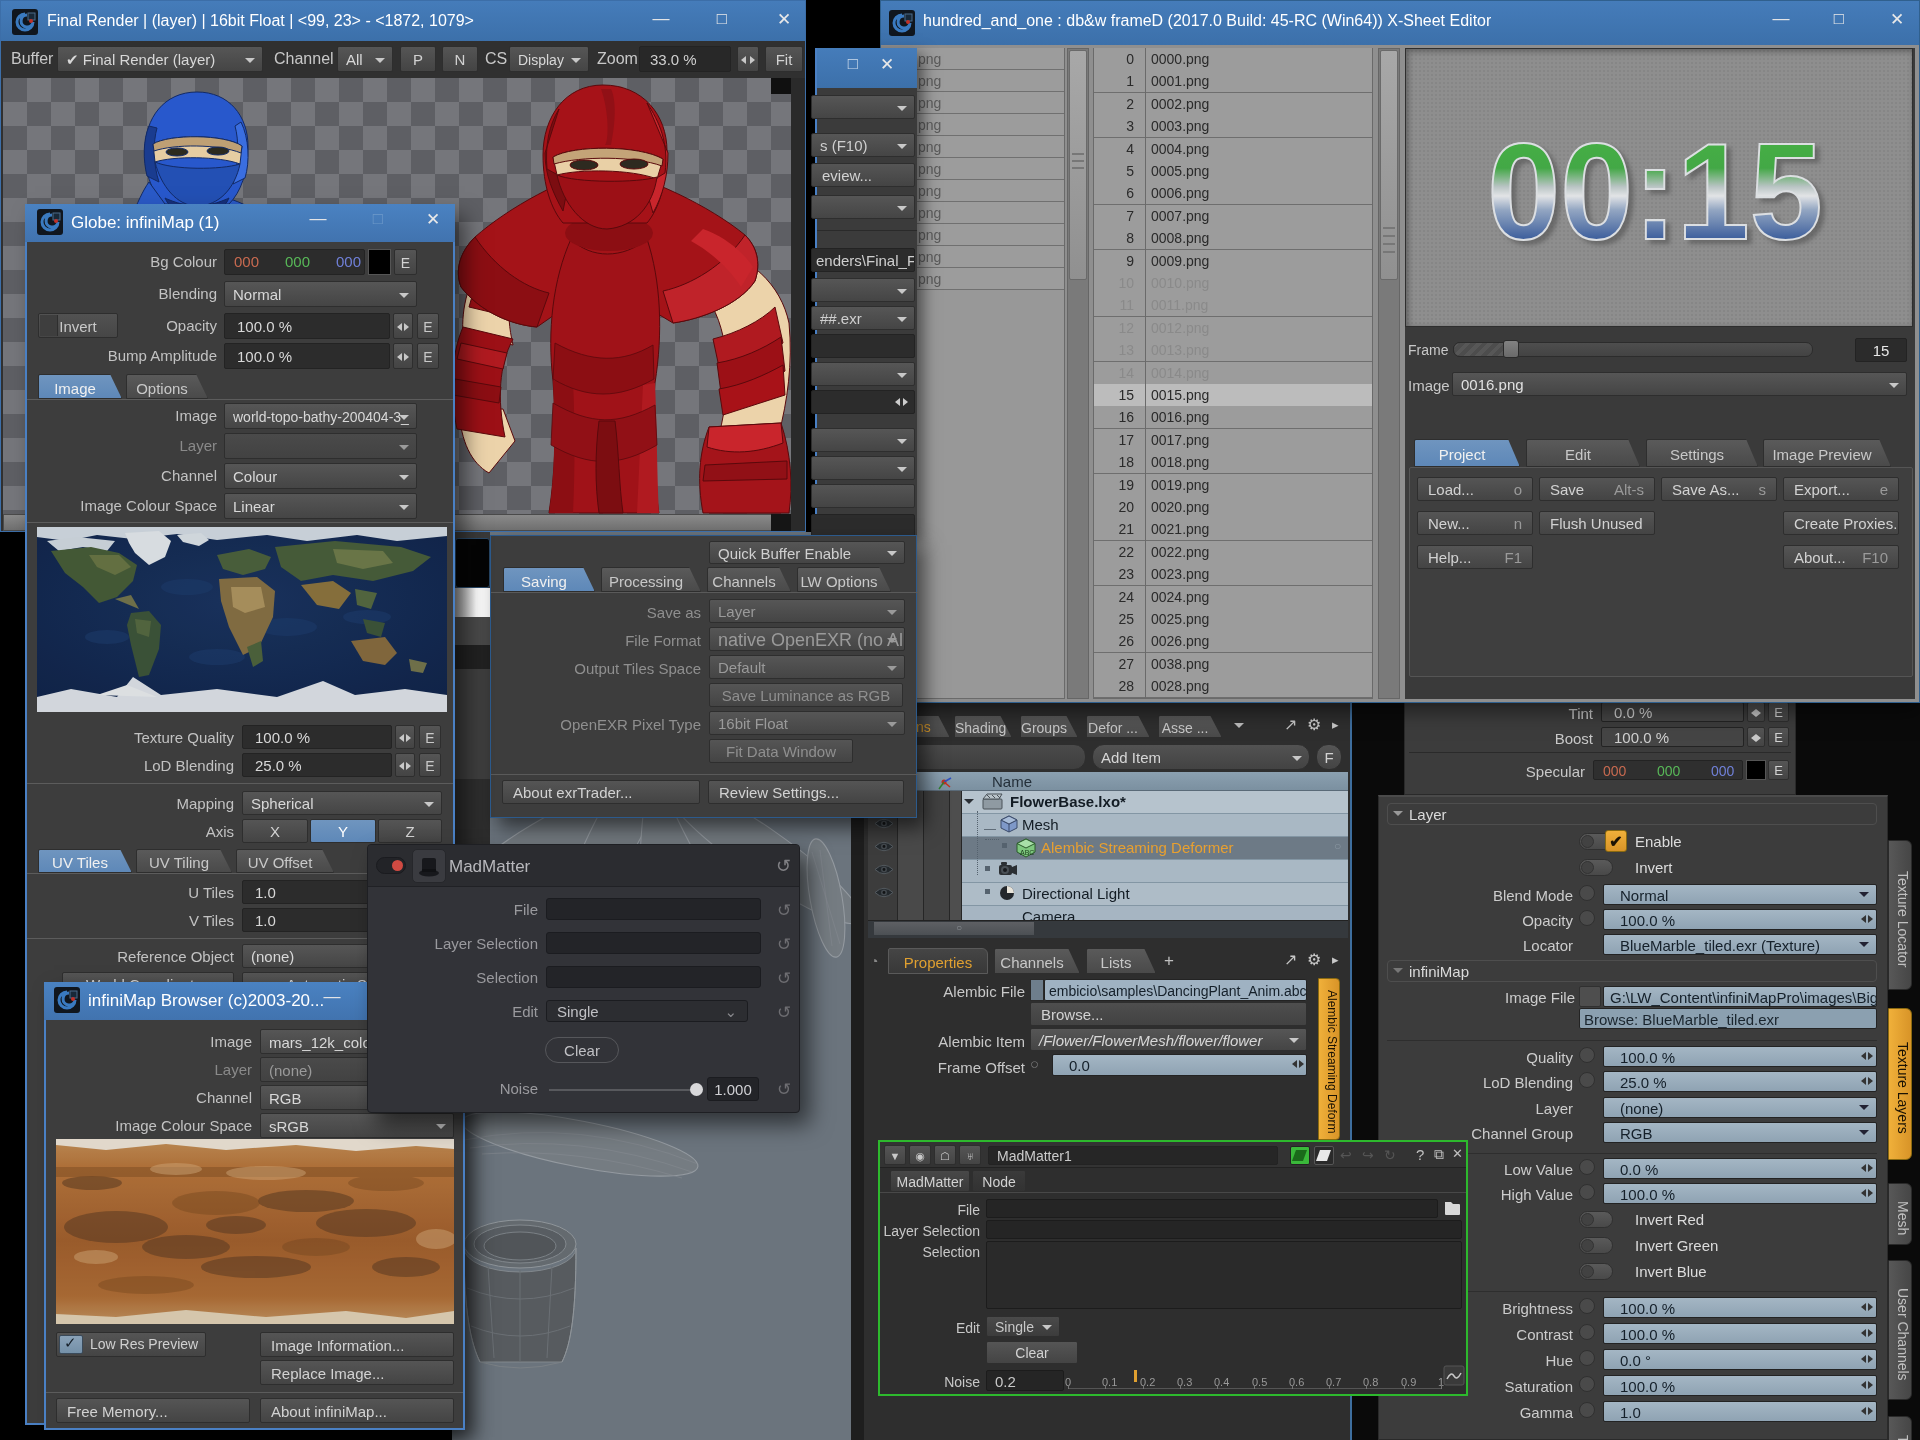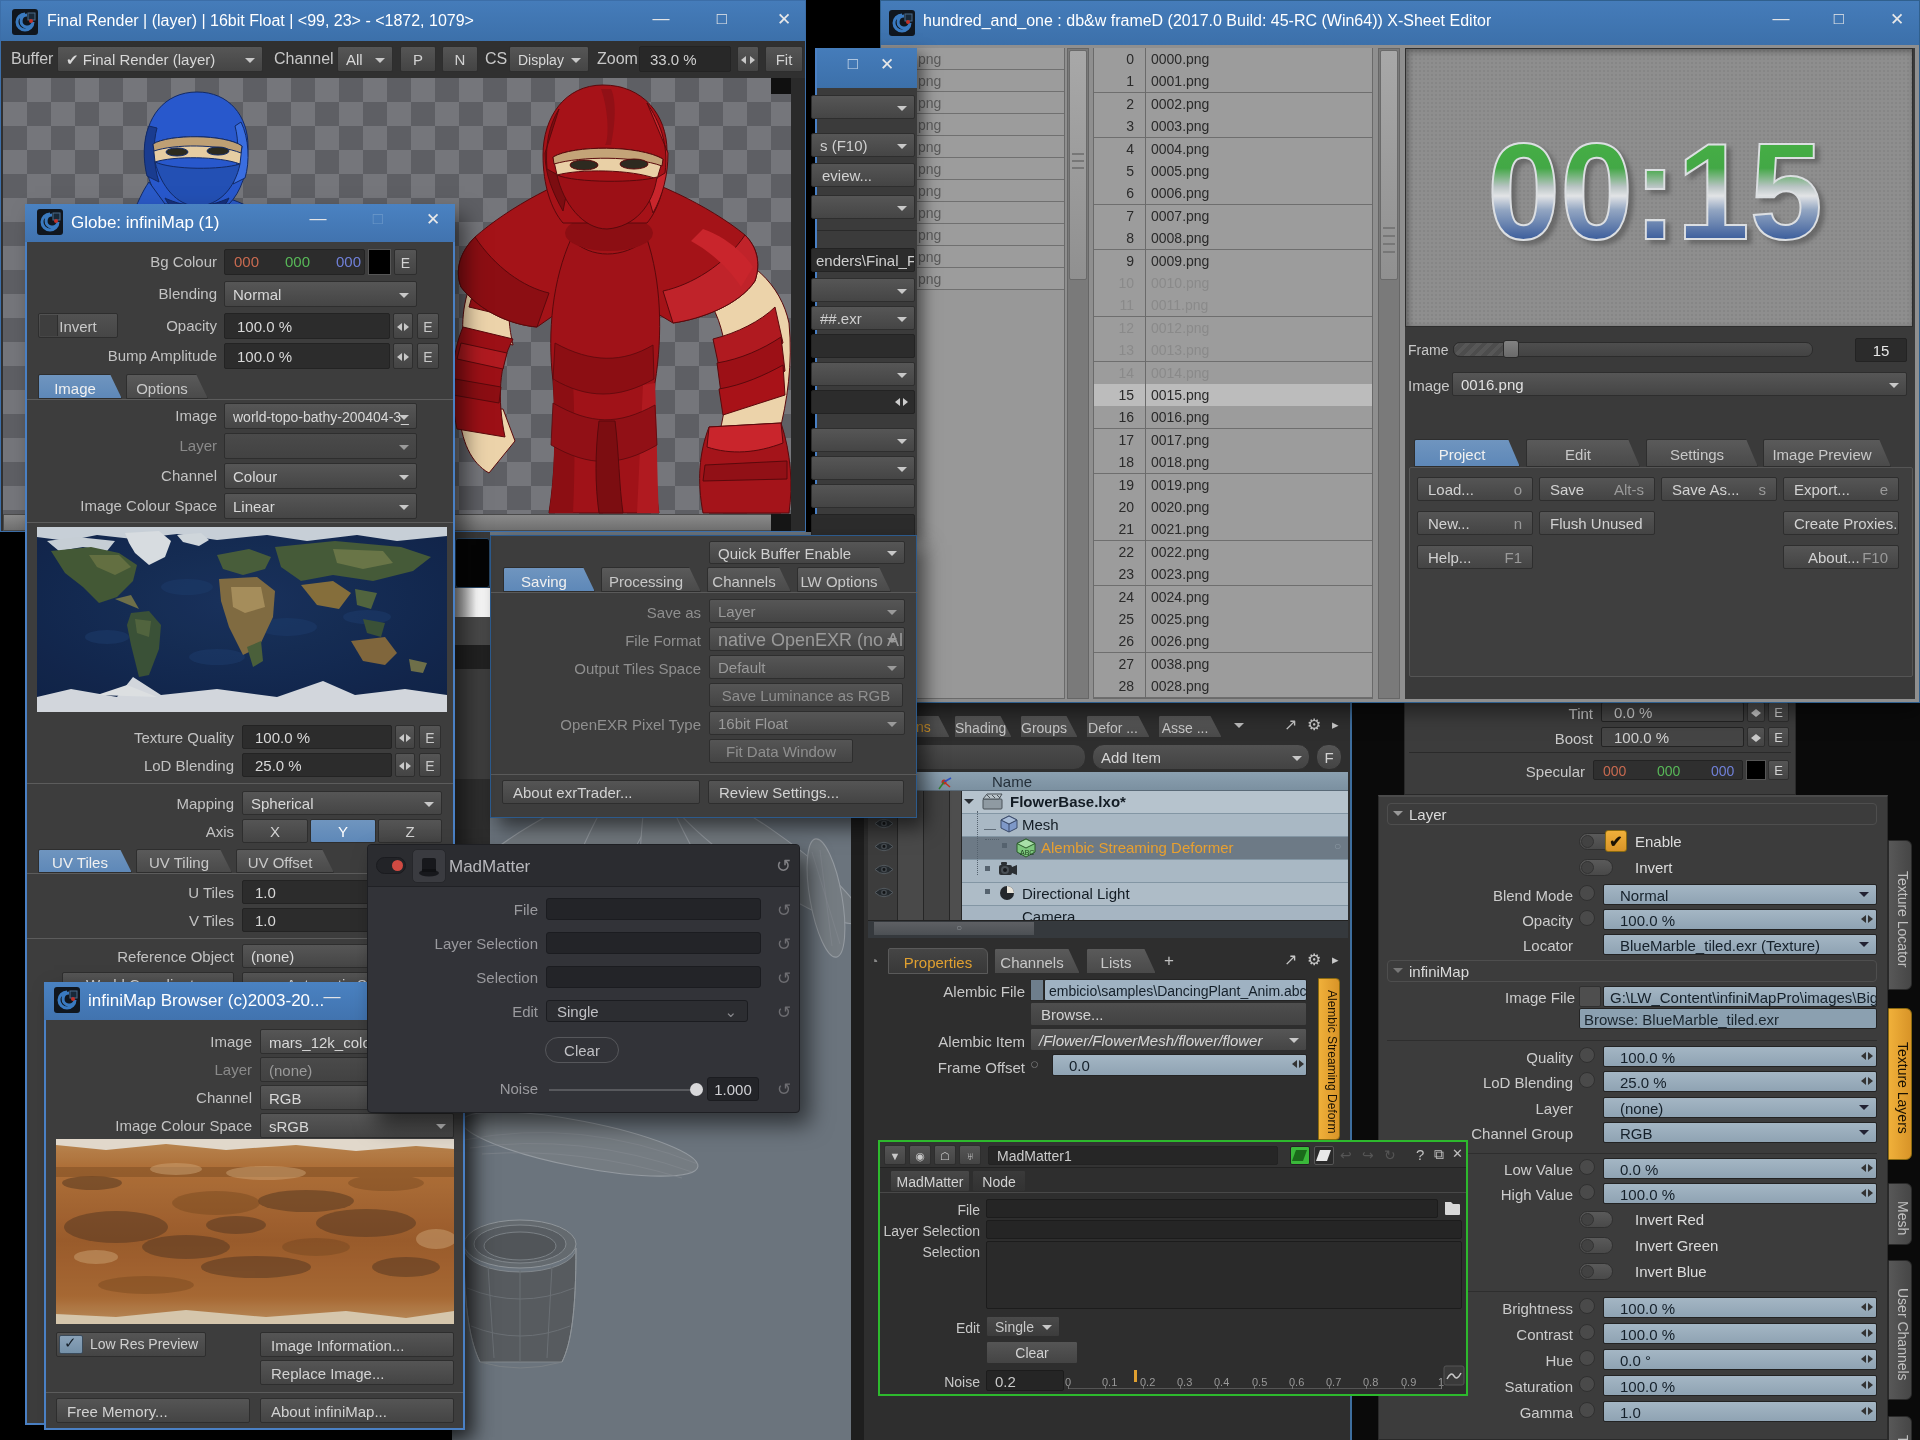--- a/index.html
+++ b/index.html
@@ -471,21 +471,21 @@
     <div class="abs tb" style="left:882px;top:438px;width:128px;height:28px;background:linear-gradient(#5a5a5a,#4a4a4a);color:#c8c8c8;font-size:15px;line-height:30px;">Image Preview</div>
     <div class="abs" style="left:528px;top:466px;width:504px;height:210px;background:#3f3f3f;border:1px solid #555;border-radius:2px"></div>
     <div class="abs bt" style="left:536px;top:476px;width:116px;height:24px;color:#d2d2d2;font-size:15px;line-height:24px;text-align:left;padding-left:10px;background:linear-gradient(#555,#444);">Load...<span class="abs" style="right:10px;color:#9a9a9a">o</span></div>
     <div class="abs bt" style="left:658px;top:476px;width:116px;height:24px;color:#d2d2d2;font-size:15px;line-height:24px;text-align:left;padding-left:10px;background:linear-gradient(#555,#444);">Save<span class="abs" style="right:10px;color:#9a9a9a">Alt-s</span></div>
     <div class="abs bt" style="left:780px;top:476px;width:116px;height:24px;color:#d2d2d2;font-size:15px;line-height:24px;text-align:left;padding-left:10px;background:linear-gradient(#555,#444);">Save As...<span class="abs" style="right:10px;color:#9a9a9a">s</span></div>
     <div class="abs bt" style="left:902px;top:476px;width:116px;height:24px;color:#d2d2d2;font-size:15px;line-height:24px;text-align:left;padding-left:10px;background:linear-gradient(#555,#444);">Export...<span class="abs" style="right:10px;color:#9a9a9a">e</span></div>
     <div class="abs bt" style="left:536px;top:510px;width:116px;height:24px;color:#d2d2d2;font-size:15px;line-height:24px;text-align:left;padding-left:10px;background:linear-gradient(#555,#444);">New...<span class="abs" style="right:10px;color:#9a9a9a">n</span></div>
     <div class="abs bt" style="left:658px;top:510px;width:116px;height:24px;color:#d2d2d2;font-size:15px;line-height:24px;text-align:left;padding-left:10px;background:linear-gradient(#555,#444);">Flush Unused</div>
     <div class="abs bt" style="left:902px;top:510px;width:116px;height:24px;color:#d2d2d2;font-size:15px;line-height:24px;text-align:left;padding-left:10px;background:linear-gradient(#555,#444);">Create Proxies...</div>
     <div class="abs bt" style="left:536px;top:544px;width:116px;height:24px;color:#d2d2d2;font-size:15px;line-height:24px;text-align:left;padding-left:10px;background:linear-gradient(#555,#444);">Help...<span class="abs" style="right:10px;color:#9a9a9a">F1</span></div>
-    <div class="abs bt" style="left:902px;top:544px;width:116px;height:24px;color:#d2d2d2;font-size:15px;line-height:24px;text-align:left;padding-left:24px;background:linear-gradient(#555,#444);">About...<span class="abs" style="right:10px;color:#9a9a9a">F10</span></div>
+    <div class="abs bt" style="left:902px;top:544px;width:116px;height:24px;color:#d2d2d2;font-size:15px;line-height:24px;text-align:left;padding-left:10px;background:linear-gradient(#555,#444);">About...<span class="abs" style="right:10px;color:#9a9a9a">F10</span></div>
 </div>
 <div class="abs" style="left:815px;top:48px;width:102px;height:489px;background:#3b3b3b;border-left:2px solid #4a80c4;box-shadow:6px 6px 14px rgba(0,0,0,.5)">
 <div class="abs" style="left:0px;top:0px;width:100px;height:40px;background:linear-gradient(#457cba,#3c70aa)"></div>
     <div class="wbtn" style="left:24px;top:6px;width:24px;color:#cddcec">□</div>
     <div class="wbtn" style="left:58px;top:6px;width:24px">✕</div>
     <div class="abs dp" style="left:-6px;top:47px;width:104px;height:24px;background:linear-gradient(#565656,#454545);color:#cfcfcf;font-size:15px;line-height:24px;">
       <i class="da" style="top:10px;border-top-color:#c8c8c8"></i>
     </div>
     <div class="abs dp" style="left:-6px;top:85px;width:104px;height:24px;background:linear-gradient(#565656,#454545);color:#cfcfcf;font-size:15px;line-height:24px;">s (F10)<i class="da" style="top:10px;border-top-color:#c8c8c8"></i></div>
     <div class="abs bt" style="left:-6px;top:115px;width:104px;height:24px;color:#d2d2d2;font-size:15px;line-height:24px;text-align:left;padding-left:10px;background:linear-gradient(#555,#444);">eview...</div>

